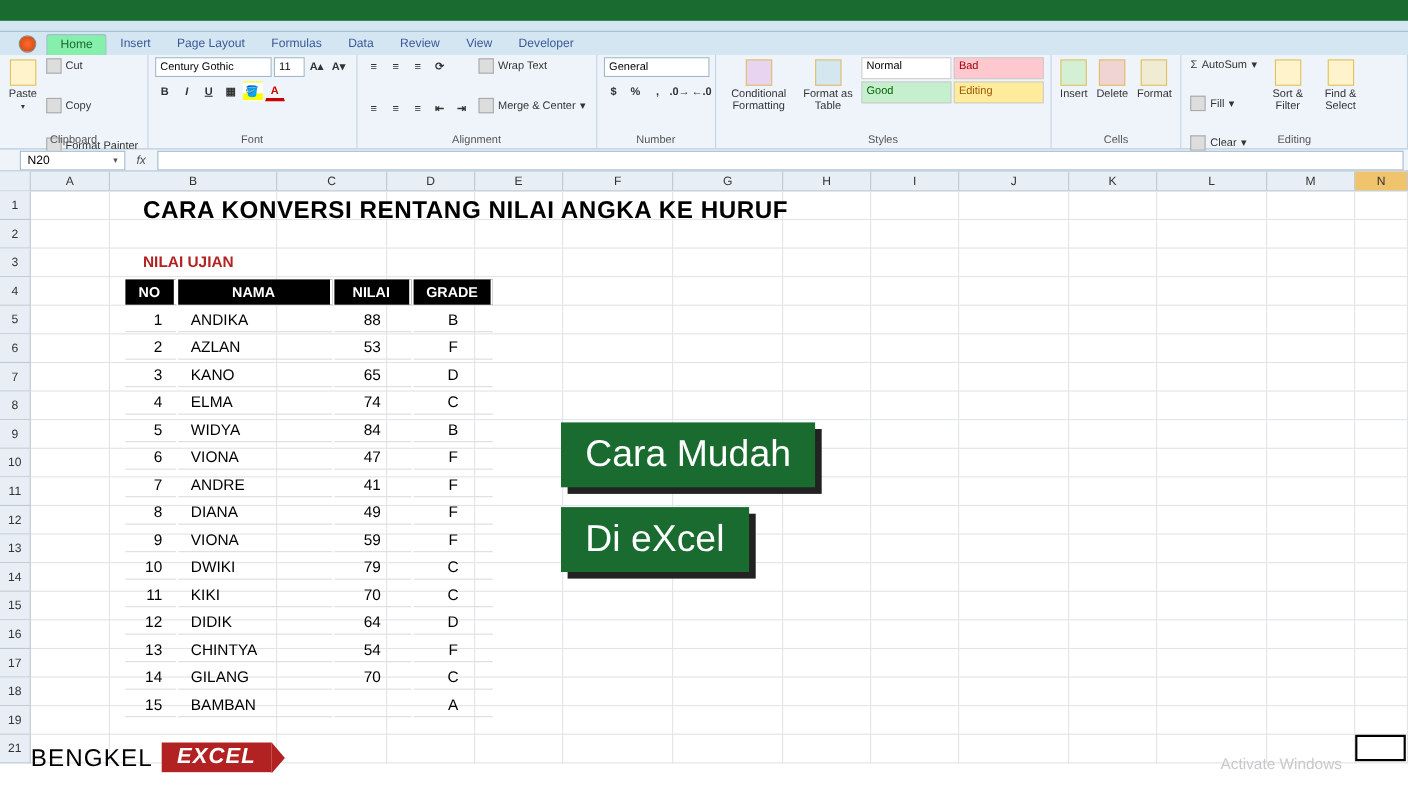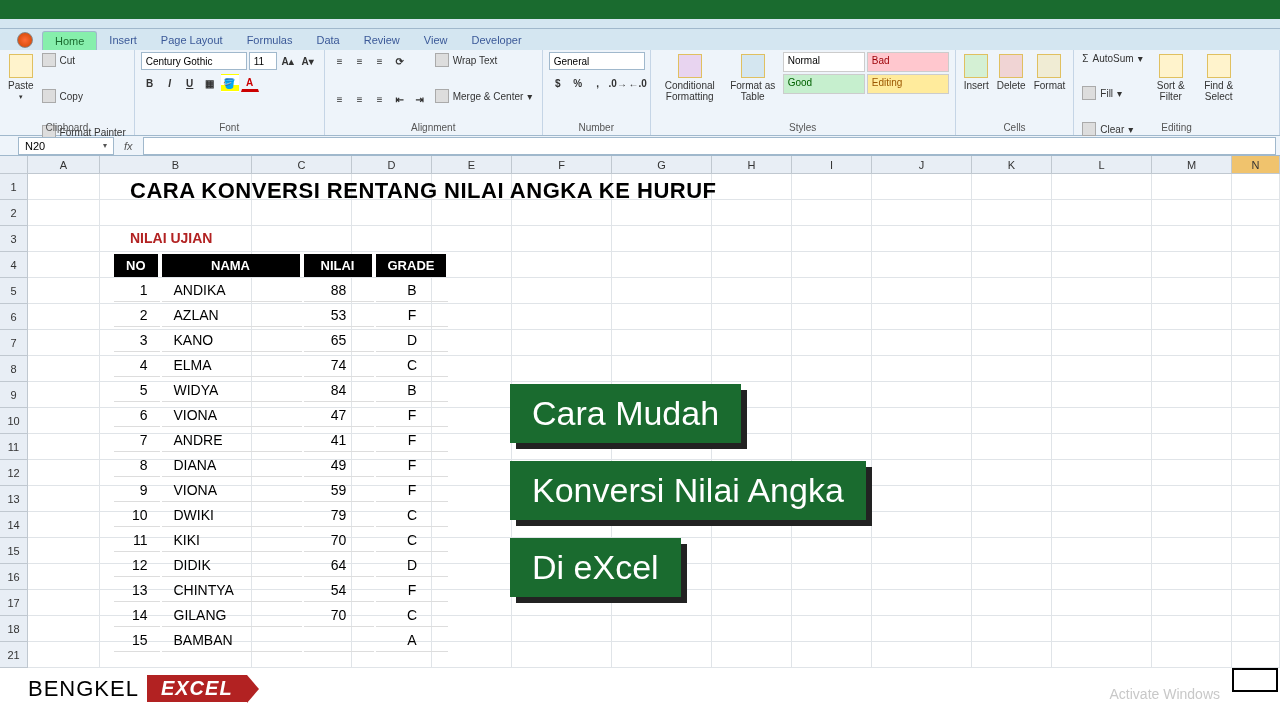--- a/index.html
+++ b/index.html
@@ -576,20 +576,37 @@
         <div class="cell" style="width: 100px;"></div>
         <div class="cell" style="width: 80px;"></div>
         <div class="cell" style="width: 80px;"></div>
         <div class="cell" style="width: 100px;"></div>
         <div class="cell" style="width: 80px;"></div>
         <div class="cell" style="width: 100px;"></div>
         <div class="cell" style="width: 80px;"></div>
         <div class="cell" style="width: 48px;"></div>
       </div>
       <div class="row">
+        <div class="rowhdr">19</div>
+        <div class="cell" style="width: 72px;"></div>
+        <div class="cell" style="width: 152px;"></div>
+        <div class="cell" style="width: 100px;"></div>
+        <div class="cell" style="width: 80px;"></div>
+        <div class="cell" style="width: 80px;"></div>
+        <div class="cell" style="width: 100px;"></div>
+        <div class="cell" style="width: 100px;"></div>
+        <div class="cell" style="width: 80px;"></div>
+        <div class="cell" style="width: 80px;"></div>
+        <div class="cell" style="width: 100px;"></div>
+        <div class="cell" style="width: 80px;"></div>
+        <div class="cell" style="width: 100px;"></div>
+        <div class="cell" style="width: 80px;"></div>
+        <div class="cell" style="width: 48px;"></div>
+      </div>
+      <div class="row">
         <div class="rowhdr">21</div>
         <div class="cell" style="width: 72px;"></div>
         <div class="cell" style="width: 152px;"></div>
         <div class="cell" style="width: 100px;"></div>
         <div class="cell" style="width: 80px;"></div>
         <div class="cell" style="width: 80px;"></div>
         <div class="cell" style="width: 100px;"></div>
         <div class="cell" style="width: 100px;"></div>
         <div class="cell" style="width: 80px;"></div>
         <div class="cell" style="width: 80px;"></div>
@@ -702,21 +719,20 @@
           <td class="num">15</td>
     <td>BAMBAN</td>
     <td class="ctr"></td>
     <td class="ctr">A</td>
         </tr>
       </tbody>
   </table>
 
   <div class="overlay-boxes">
     <div><div class="ob">Cara Mudah</div></div>
-    <div><div class="ob">Konversi Nilai Angka</div></div>
     <div><div class="ob">Di eXcel</div></div>
   </div>
 
   <div class="selbox" style="left:1232px;top:494px;width:46px;height:24px"></div>
 </div>
 
 <div class="brand">
   <span>BENGKEL</span>
   <span class="brand-excel">EXCEL</span>
 </div>

